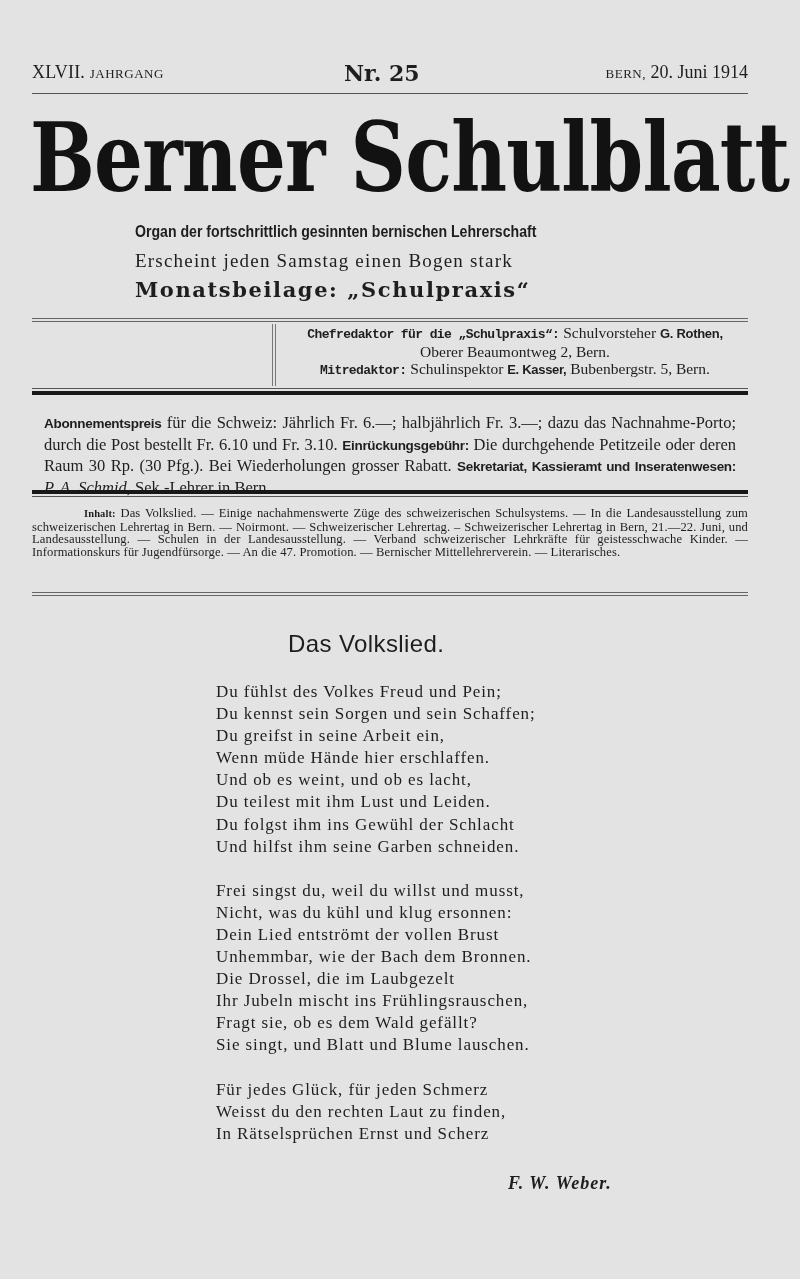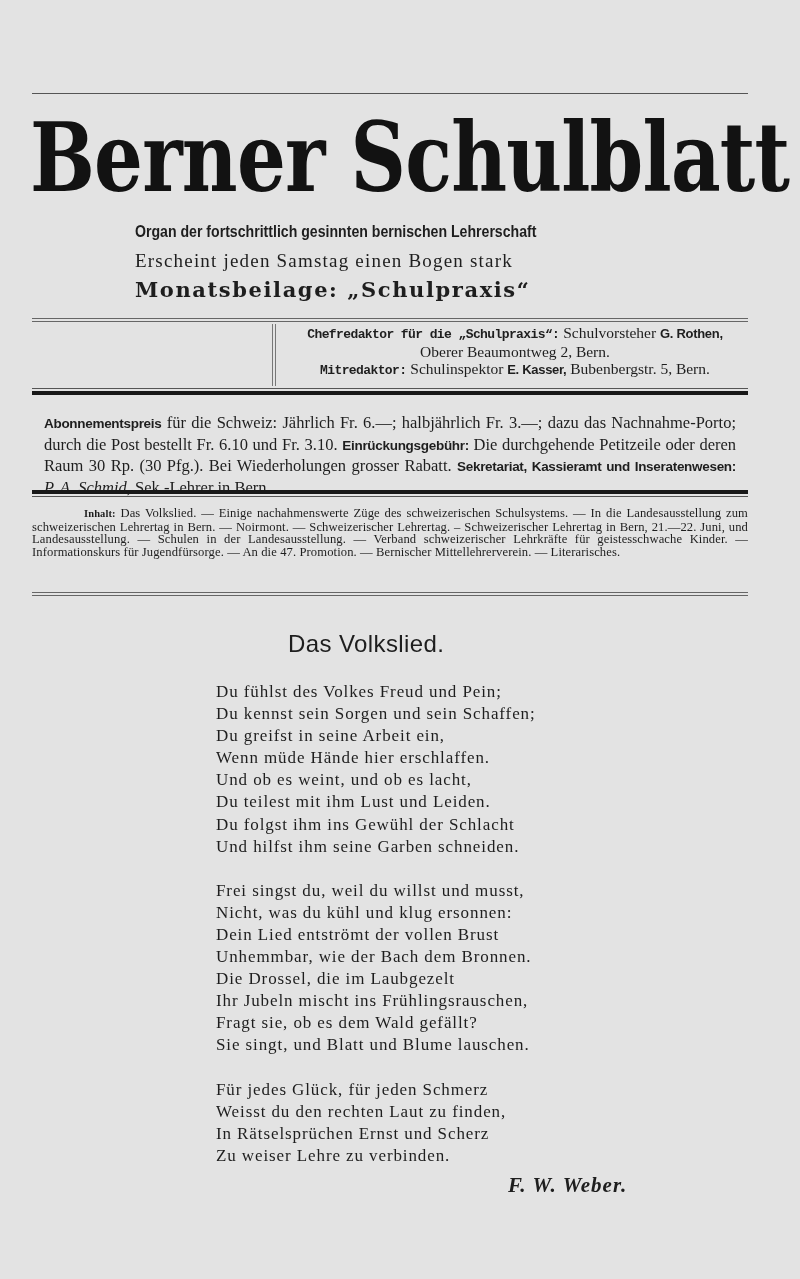--- a/index.html
+++ b/index.html
@@ -60,27 +60,38 @@
   .inhalt .lead { font-family: Liberation Serif, serif; font-weight: bold; font-size: 10.5px; padding-left: 52px; }
 
   .rule-i1 { left: 32px; top: 592px; width: 716px; height: 1px; background: #666; }
   .rule-i2 { left: 32px; top: 595px; width: 716px; height: 1px; background: #666; }
 
   .poem-title { left: 288px; top: 630px; font-family: "Liberation Sans", sans-serif; font-size: 24px; letter-spacing: 0.4px; white-space: nowrap; }
 
   .poem { left: 216px; top: 681px; font-size: 17px; line-height: 22.1px; letter-spacing: 0.9px; }
   .stanza { margin-bottom: 22px; }
   .line { white-space: nowrap; }
-  .author { left: 508px; top: 1173px; font-size: 21px; font-style: italic; font-weight: bold; letter-spacing: 1px; white-space: nowrap; }
+  .author { left: 508px; top: 1173px; font-size: 18px; font-style: italic; font-weight: bold; letter-spacing: 1px; white-space: nowrap; }
 </style>
 </head>
 <body>
 
 <div class="page">
 
+  <div class="abs topline">
+    <div class="left">
+      <span>XLVII.</span>
+      <span class="sc" style="text-transform:uppercase">Jahrgang</span>
+    </div>
+    <div class="mid">Nr. 25</div>
+    <div class="right">
+      <span class="sc" style="text-transform:uppercase">Bern,</span>
+      <span>20. Juni 1914</span>
+    </div>
+  </div>
   <div class="abs rule-top"></div>
 
   <div class="abs title">Berner Schulblatt</div>
 
   <div class="abs sub1">Organ der fortschrittlich gesinnten bernischen Lehrerschaft</div>
   <div class="abs sub2">Erscheint jeden Samstag einen Bogen stark</div>
   <div class="abs sub3">Monatsbeilage: „Schulpraxis“</div>
 
   <div class="abs rule-d1"></div>
   <div class="abs rule-d2"></div>
@@ -150,19 +161,18 @@
       <div class="line">Unhemmbar, wie der Bach dem Bronnen.</div>
       <div class="line">Die Drossel, die im Laubgezelt</div>
       <div class="line">Ihr Jubeln mischt ins Frühlingsrauschen,</div>
       <div class="line">Fragt sie, ob es dem Wald gefällt?</div>
       <div class="line">Sie singt, und Blatt und Blume lauschen.</div>
     </div>
     <div class="stanza">
       <div class="line">Für jedes Glück, für jeden Schmerz</div>
       <div class="line">Weisst du den rechten Laut zu finden,</div>
       <div class="line">In Rätselsprüchen Ernst und Scherz</div>
-      <div class="line">Zu weiser Lehre zu verbinden.</div>
     </div>
   </div>
 
   <div class="abs author">F. W. Weber.</div>
 
 </div>
 
 </body></html>

